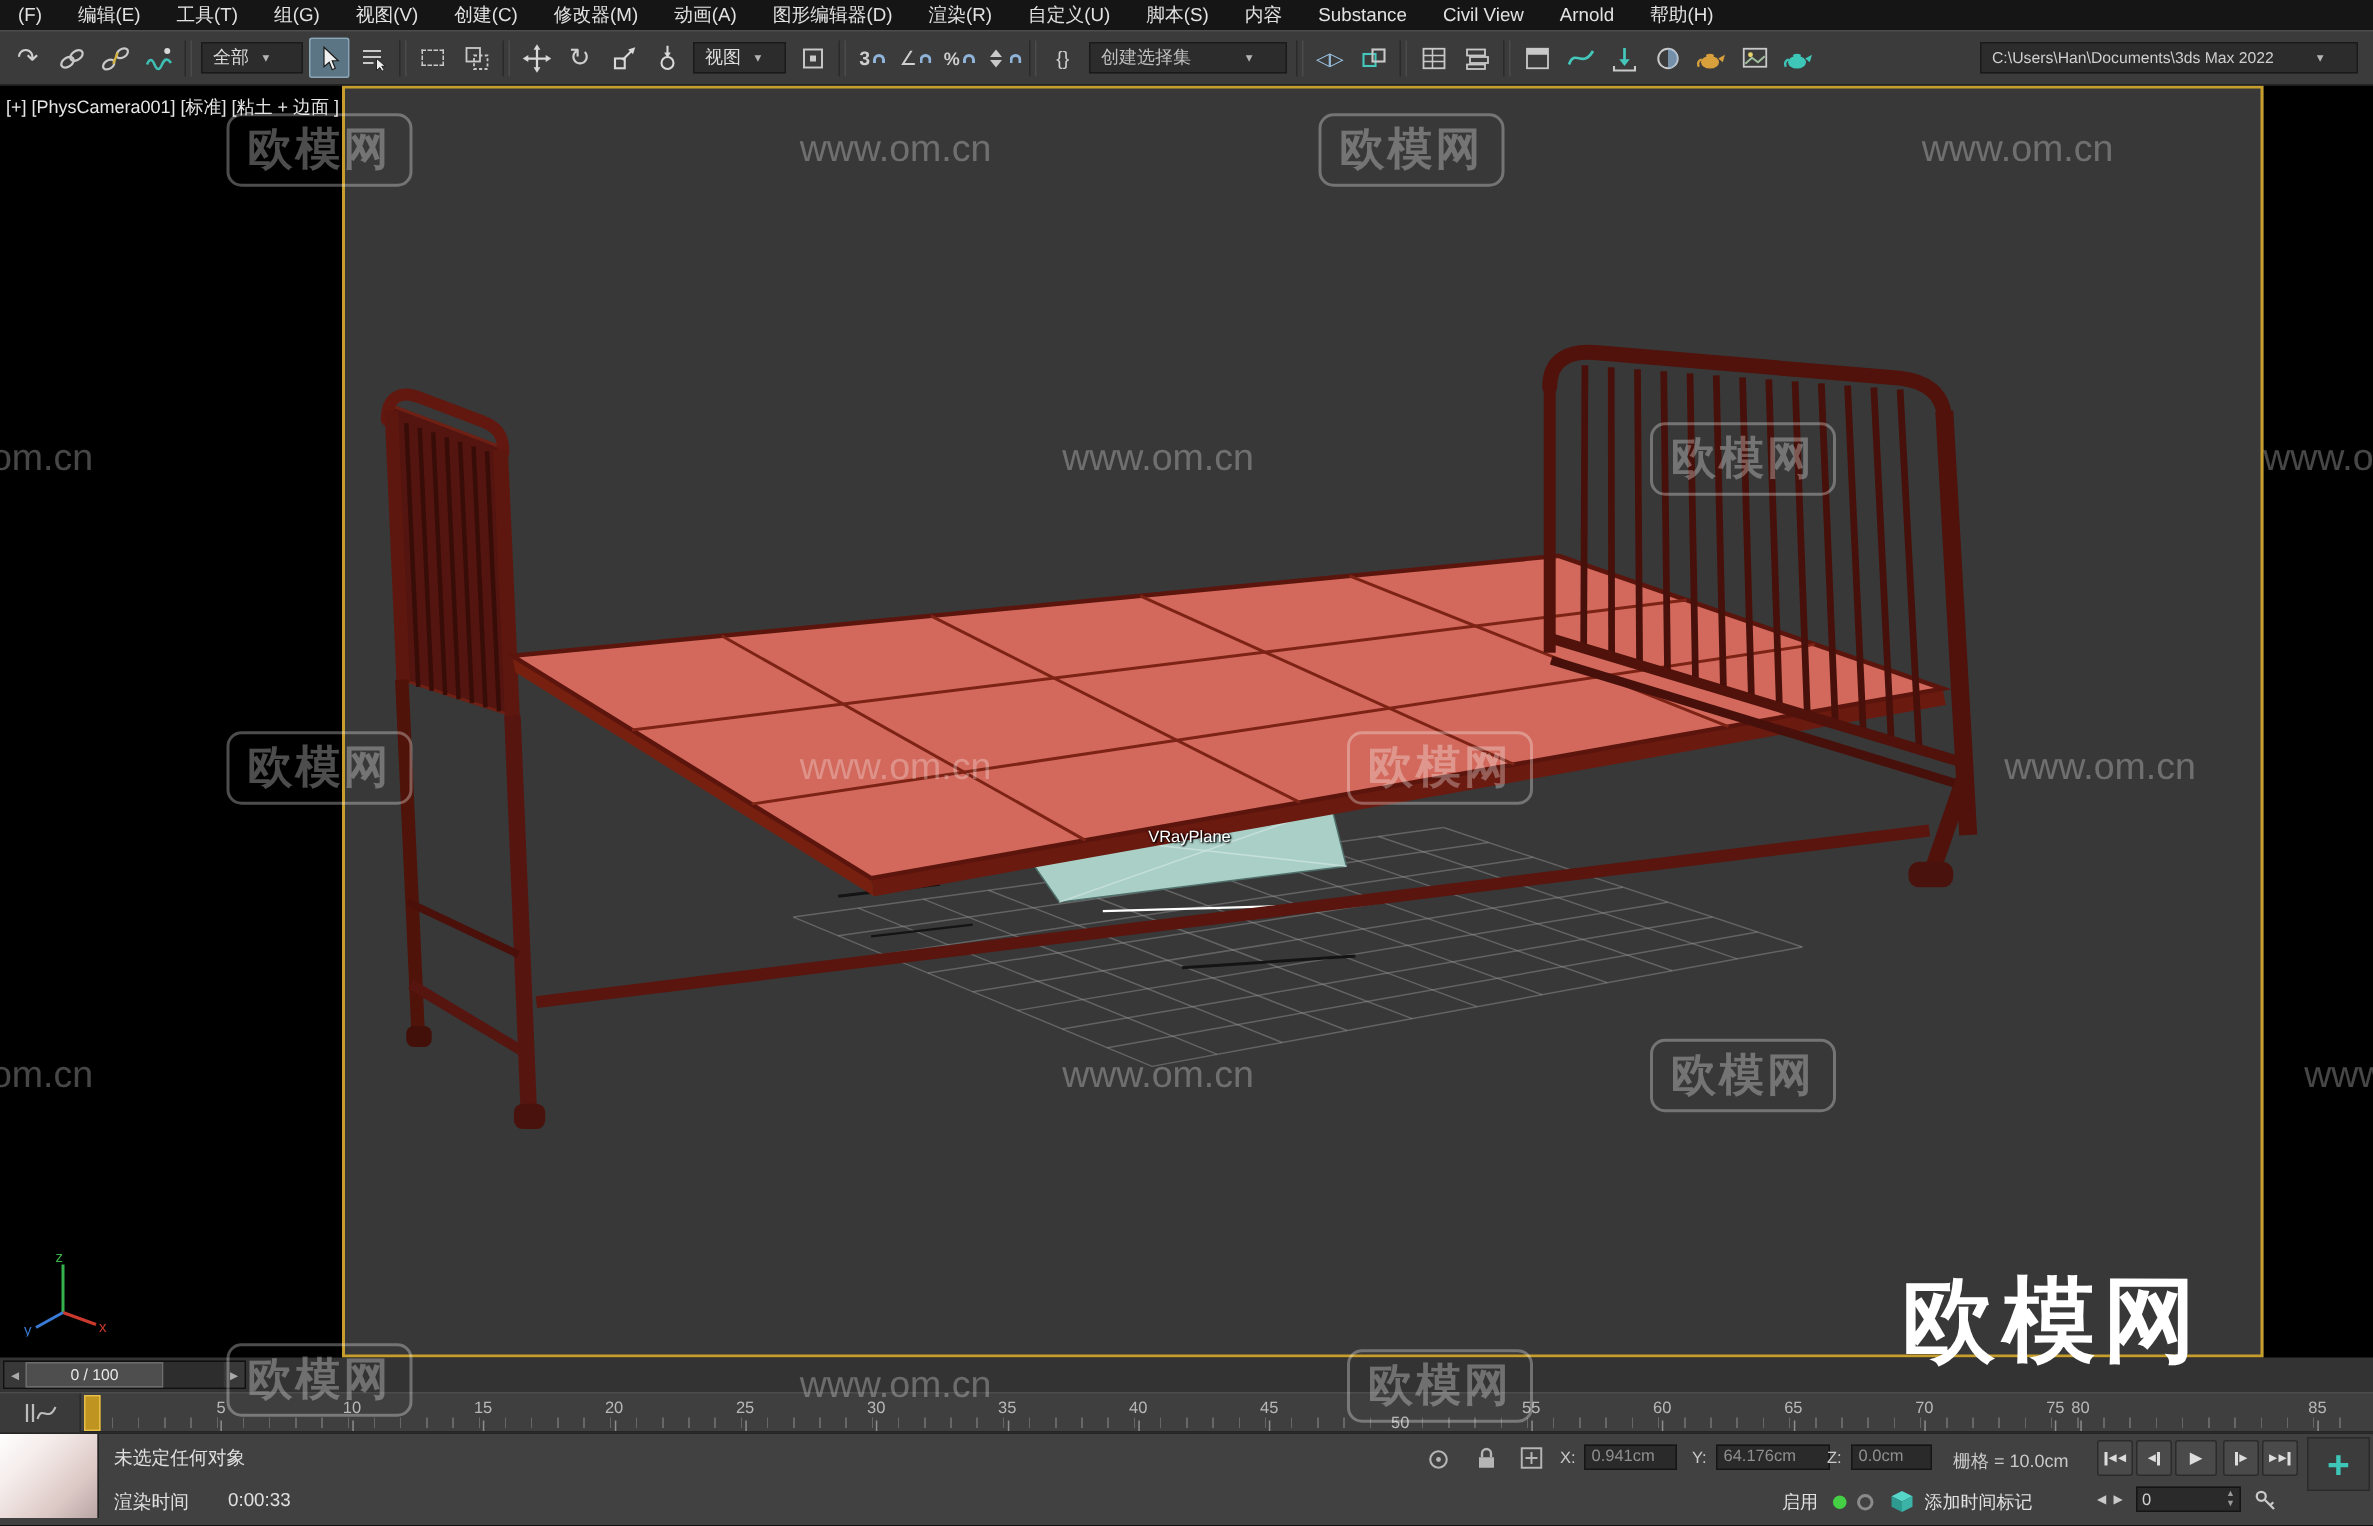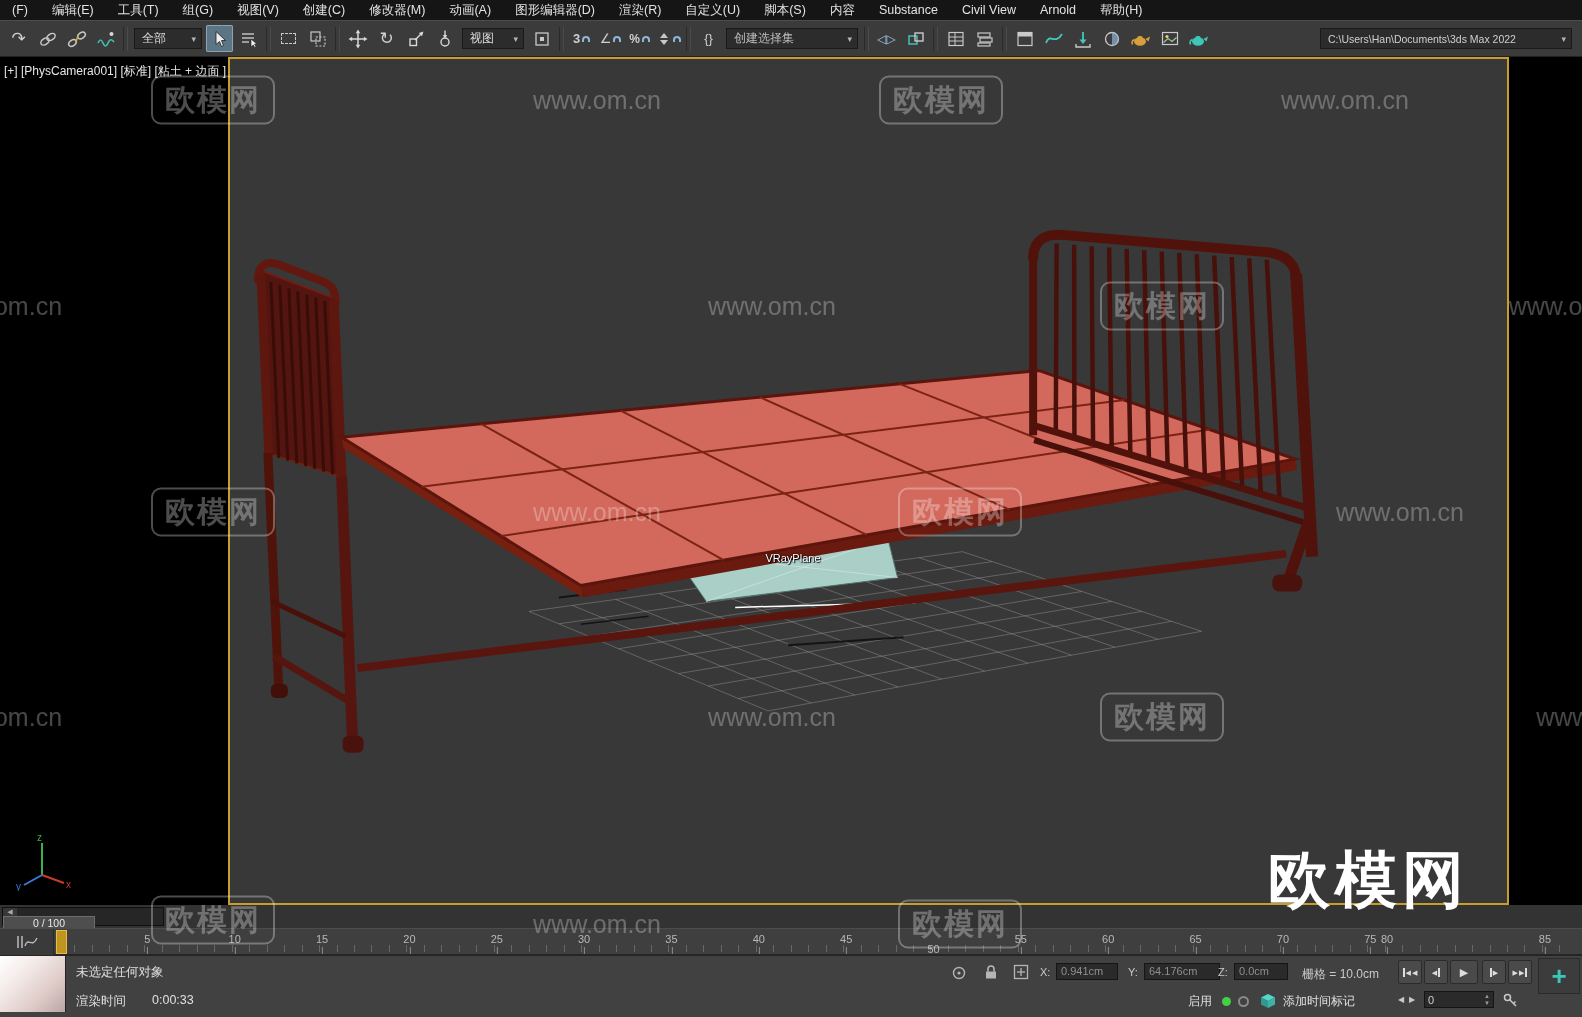--- a/index.html
+++ b/index.html
@@ -9,39 +9,39 @@
   
   #menu-bar{position:absolute;left:0;top:0;width:100%;height:20px;background:#151515;display:flex;align-items:center;font-size:12.5px;color:#e2e2e2;z-index:6;}
   .menu-item{padding:0 12px;white-space:nowrap;}
 
   
   #toolbar{position:absolute;left:0;top:20px;width:100%;height:37px;background:#3b3b3b;border-top:1px solid #4d4d4d;border-bottom:1px solid #222;display:flex;align-items:center;padding:0 4px;z-index:6;}
   .tb-btn{width:27px;height:27px;margin:0 1px;display:flex;align-items:center;justify-content:center;color:#cfcfcf;position:relative;border-radius:2px;flex:none;}
   .tb-btn svg{display:block;}
   .tb-btn.active{background:#5c7585;box-shadow:inset 0 0 0 1px #8aa6b6;}
   .tb-sep{width:5px;height:24px;margin:0 3px;border-left:1px solid #2a2a2a;border-right:1px solid #4b4b4b;flex:none;}
-  .tb-select{height:21px;background:#2c2c2c;border:1px solid #1a1a1a;color:#ddd;font-size:12px;display:flex;align-items:center;padding:0 5px 0 7px;margin:0 3px;flex:none;white-space:nowrap;}
+  .tb-select{height:21px;background:#2c2c2c;border:1px solid #1a1a1a;color:#ddd;font-size:12px;display:flex;align-items:center;padding:0 22px 0 7px;margin:0 3px;flex:none;white-space:nowrap;}
   .tb-select .caret{margin-left:auto;padding-left:9px;font-size:9px;color:#b5b5b5;}
   .g{line-height:1;}
   .magnet{display:inline-block;width:8px;height:6px;border:2px solid #8fb3d9;border-bottom:none;border-radius:5px 5px 0 0;margin-left:2px;}
   .dash-rect{width:15px;height:11px;border:1px dashed #c9c9c9;}
   #path-field{margin-left:auto;margin-right:6px;width:252px;font-family:"DejaVu Sans Mono","Liberation Mono",monospace;font-size:10.5px;color:#cfcfcf;}
 
   
   #viewport{position:absolute;left:0;top:57px;width:1582px;height:848px;background:#000;}
   #vp-label{position:absolute;left:4px;top:6px;font-size:12px;color:#e6e6e6;text-shadow:1px 1px 1px #000;z-index:4;white-space:nowrap;}
   #render-region{position:absolute;left:228px;top:0;width:1281px;height:848px;background:#383838;border:2px solid #c79e2b;}
   #scene{position:absolute;left:0;top:0;}
   #vray-label{position:absolute;left:486px;top:493px;width:154px;text-align:center;font-size:11px;color:#fff;text-shadow:0 0 2px #000,1px 1px 1px #000;z-index:3;}
   #axis-tripod{position:absolute;left:14px;top:772px;z-index:3;}
   .axis-label{font-size:10px;}
 
   
   #slider-row{position:absolute;left:0;top:905px;width:100%;height:23px;background:#333;z-index:5;}
-  #time-slider{position:absolute;left:2px;top:2px;width:162px;height:19px;display:flex;background:#262626;border:1px solid #101010;flex-direction:column;}
+  #time-slider{position:absolute;left:2px;top:2px;width:162px;height:19px;display:flex;background:#262626;border:1px solid #101010;}
   .ts-arrow{width:14px;display:flex;align-items:center;justify-content:center;font-size:7px;color:#aaa;background:#383838;flex:none;}
   .ts-handle{width:92px;background:#4e4e4e;border:1px solid #6d6d6d;font-size:10.5px;color:#e8e8e8;display:flex;align-items:center;justify-content:center;flex:none;}
   .ts-track{flex:1;background:#2d2d2d;}
 
   
   #ruler-row{position:absolute;left:0;top:928px;width:100%;height:27px;background:#3f3f3f;border-top:1px solid #4c4c4c;border-bottom:1px solid #262626;z-index:5;}
   #mini-curve-btn{position:absolute;left:0;top:0;width:54px;height:26px;background:#3a3a3a;border-right:1px solid #292929;display:flex;align-items:center;justify-content:center;}
   #ruler{position:absolute;left:0;top:0;right:0;bottom:0;}
   #ruler::before{content:"";position:absolute;left:57px;right:8px;bottom:2px;height:7px;
      background:repeating-linear-gradient(90deg,rgba(220,220,220,.25) 0 1px,transparent 1px 17.47px);}

